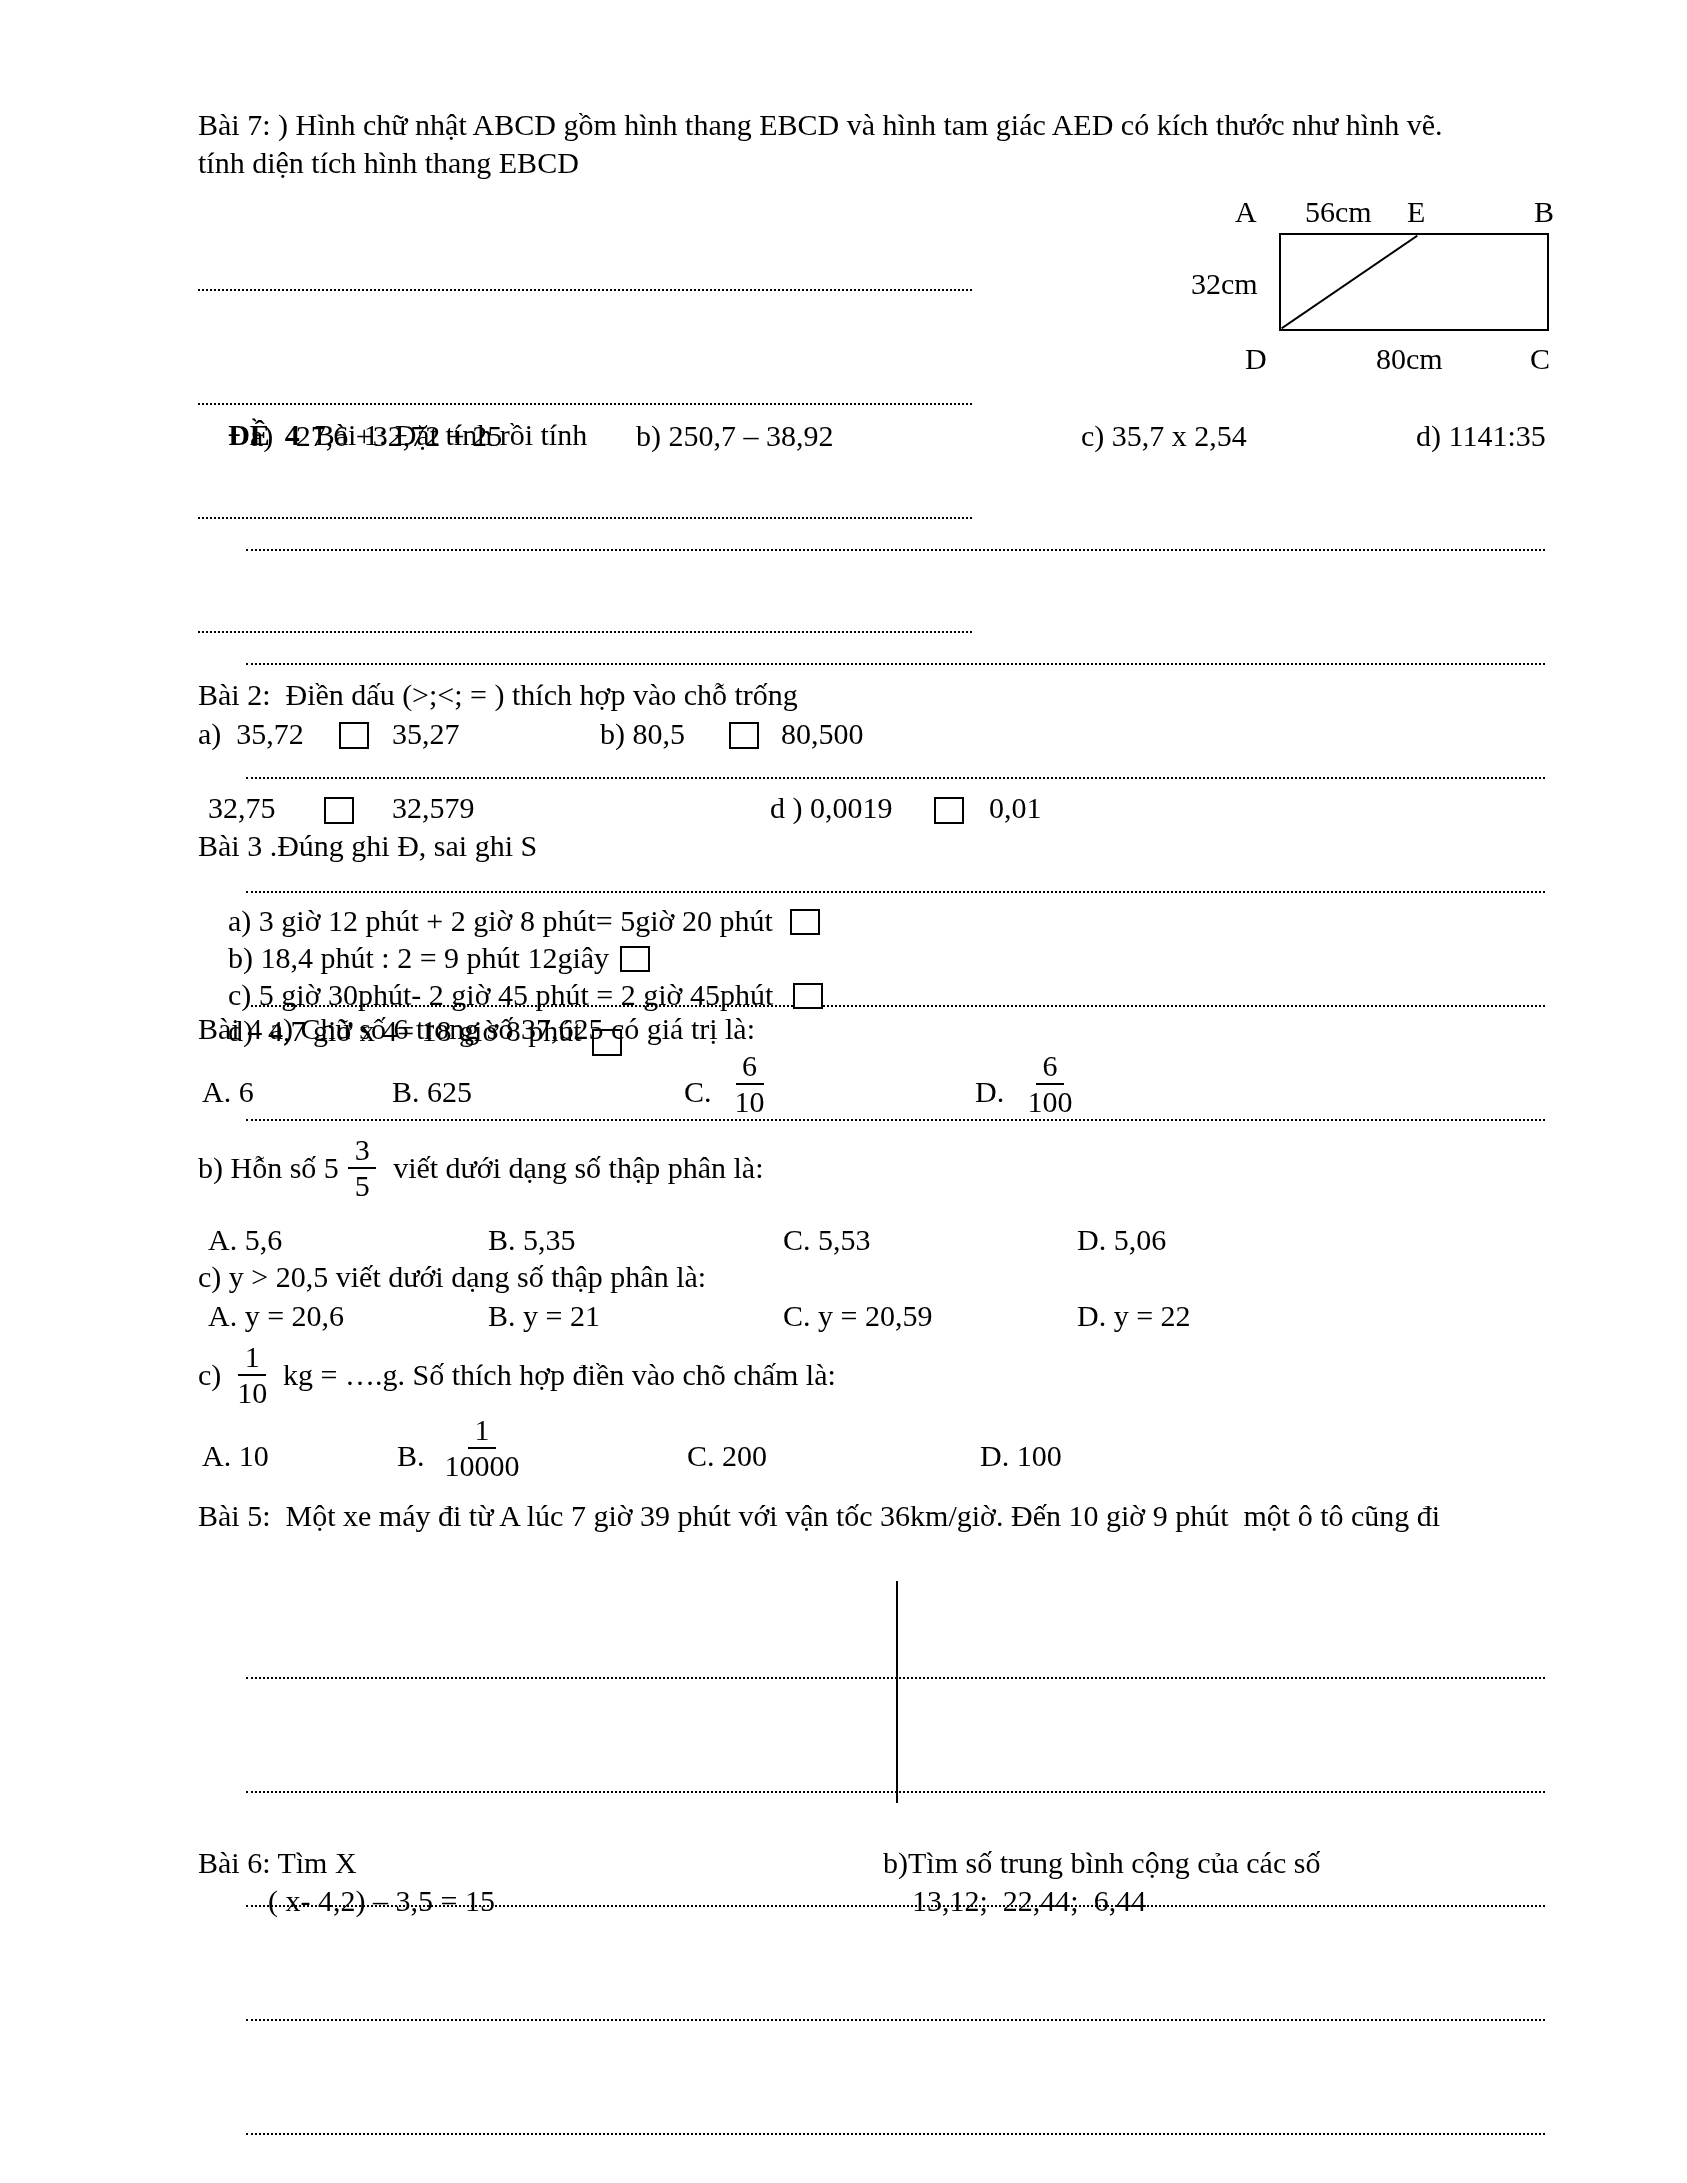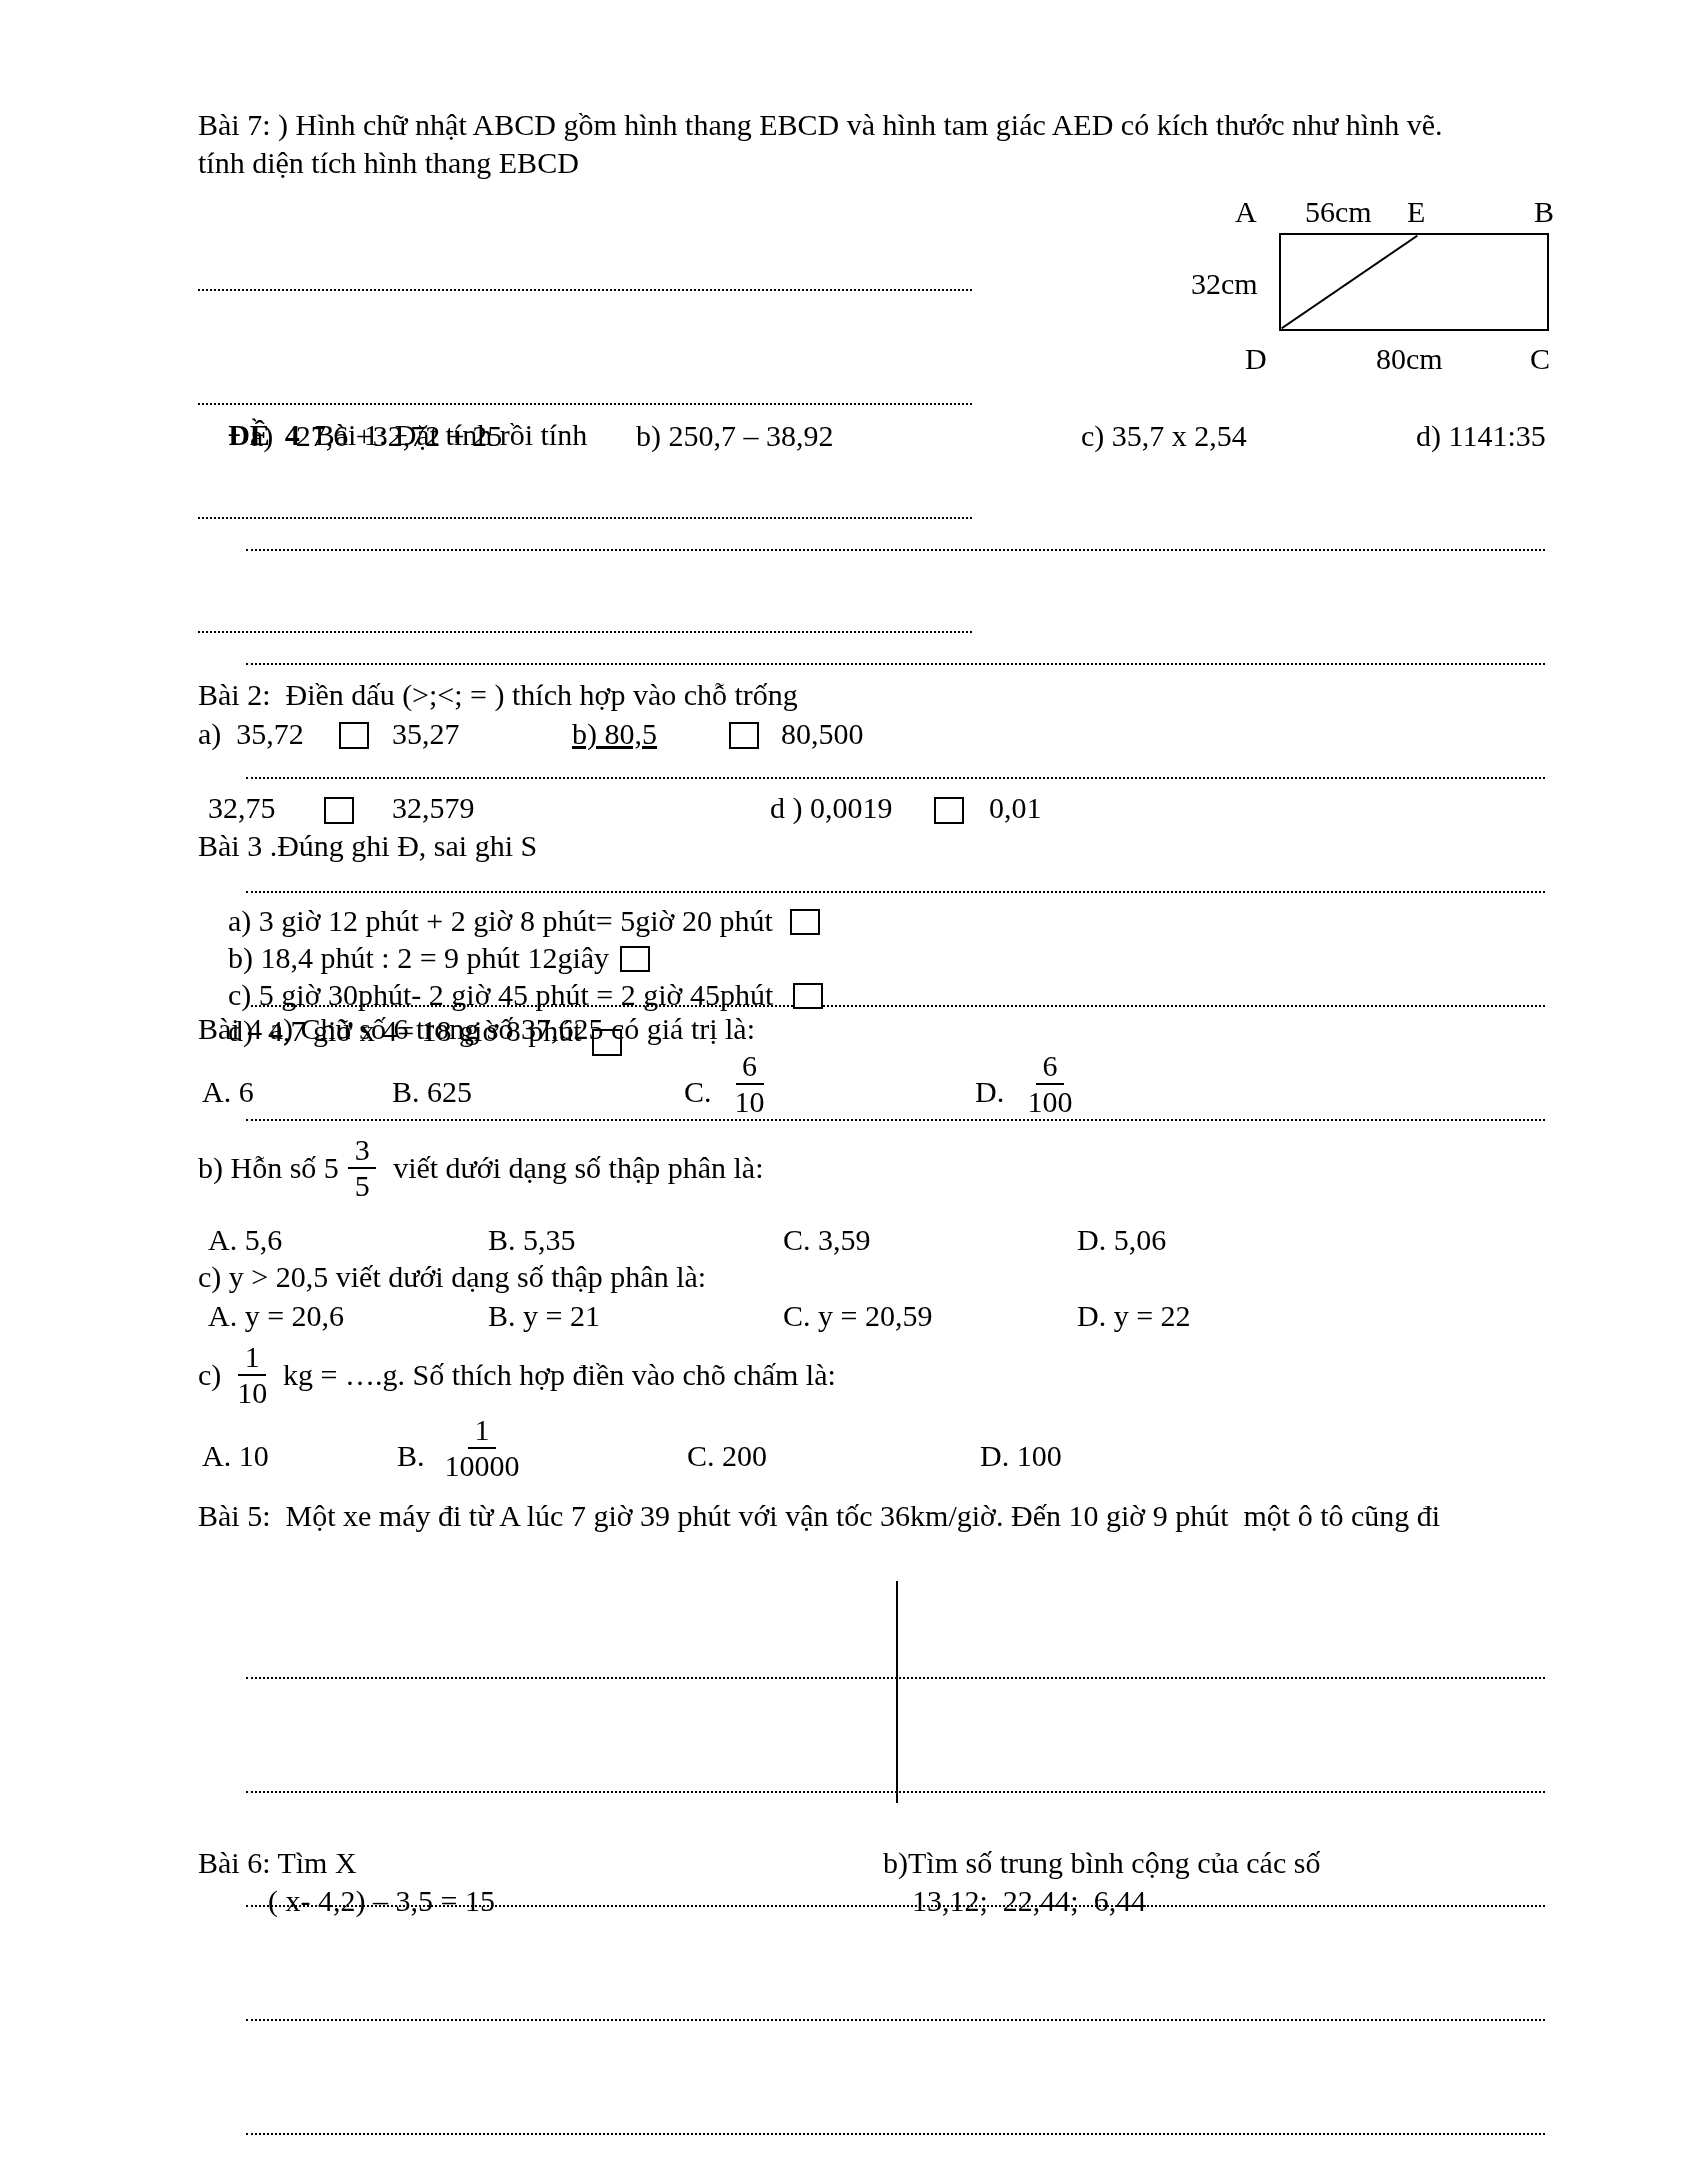--- a/index.html
+++ b/index.html
@@ -76,21 +76,21 @@
     <div class="dotline"></div>
     <div class="dotline"></div>
   </div>
 
   <div class="abs" style="left:198px; top:676px;">Bài 2:  Điền dấu (&gt;;&lt;; = ) thích hợp vào chỗ trống</div>
 
   <div class="abs" style="left:198px; top:715px;">a)  35,72</div>
   <span class="sq" style="position:absolute; left:339px; top:722px;"></span>
   <div class="abs" style="left:392px; top:715px;">35,27</div>
 
-  <div class="abs" style="left:572px; top:715px;text-decoration:underline;">b) 80,5</div>
+  <div class="abs" style="left:600px; top:715px;">b) 80,5</div>
   <span class="sq" style="position:absolute; left:729px; top:722px;"></span>
   <div class="abs" style="left:781px; top:715px;">80,500</div>
 
   <div class="abs" style="left:208px; top:789px;">32,75</div>
   <span class="sq" style="position:absolute; left:324px; top:797px;"></span>
   <div class="abs" style="left:392px; top:789px;">32,579</div>
 
   <div class="abs" style="left:770px; top:789px;">d ) 0,0019</div>
   <span class="sq" style="position:absolute; left:934px; top:797px;"></span>
   <div class="abs" style="left:977px; top:789px;margin-left:12px;">0,01</div>
@@ -131,21 +131,21 @@
     <span>b) Hỗn số 5</span>
     <span class="frac">
       <span class="fnum">3</span>
       <span class="fden">5</span>
     </span>
     <span> viết dưới dạng số thập phân là:</span>
   </div>
 
   <div class="abs" style="left:208px; top:1221px;">A. 5,6</div>
   <div class="abs" style="left:488px; top:1221px;">B. 5,35</div>
-  <div class="abs" style="left:783px; top:1221px;">C. 3,59</div>
+  <div class="abs" style="left:783px; top:1221px;">C. 5,53</div>
   <div class="abs" style="left:1077px; top:1221px;">D. 5,06</div>
 
   <div class="abs" style="left:198px; top:1258px;">c) y &gt; 20,5 viết dưới dạng số thập phân là:</div>
 
   <div class="abs" style="left:208px; top:1297px;">A. y = 20,6</div>
   <div class="abs" style="left:488px; top:1297px;">B. y = 21</div>
   <div class="abs" style="left:783px; top:1297px;">C. y = 20,59</div>
   <div class="abs" style="left:1077px; top:1297px;">D. y = 22</div>
 
   <div class="abs rowflex" style="left:198px; top:1336px; height:77px;">

